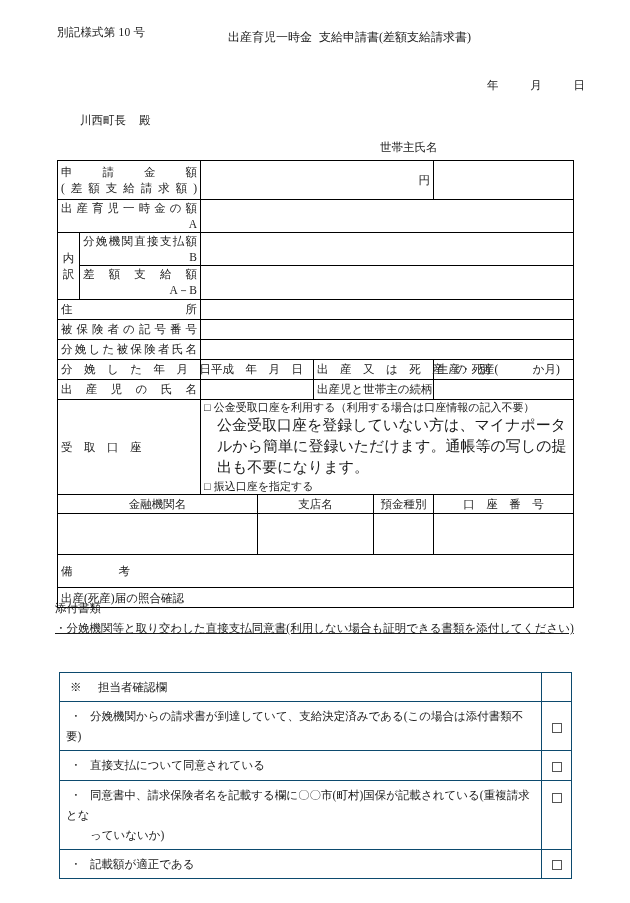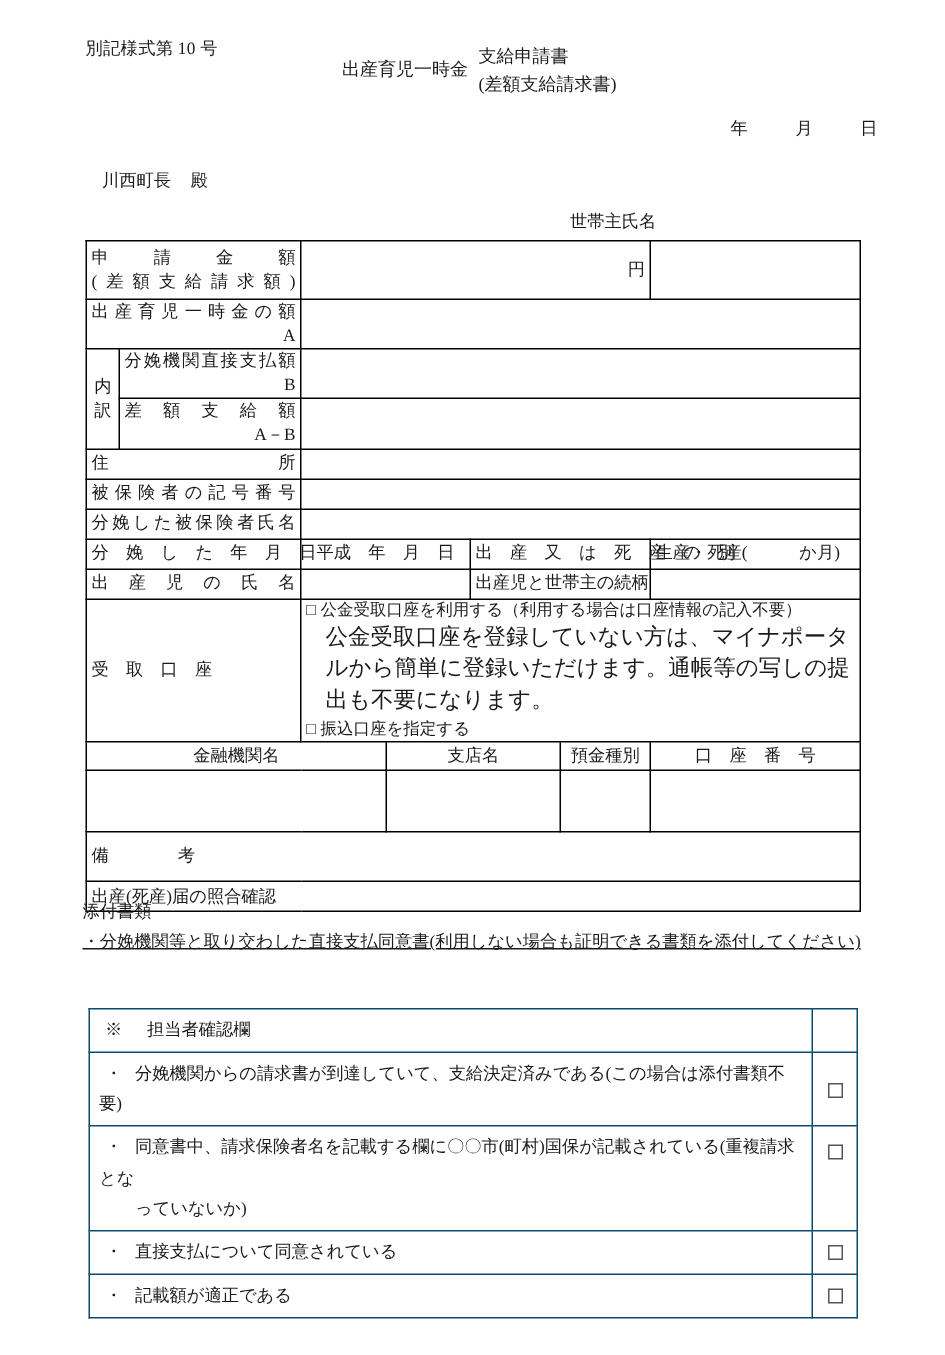--- a/index.html
+++ b/index.html
@@ -36,38 +36,38 @@
     top: 28px;
     display: flex;
     align-items: center;
     gap: 7px;
     font-size: 12px;
     white-space: nowrap;
   }
   .title-main { font-size: 12px; }
   .title-stack {
     display: flex;
-    flex-direction: column;
+    flex-direction: row;
     line-height: 1.55;
   }
   .title-stack span { font-size: 12px; }
 
   .date-line {
     position: absolute;
     right: 45px;
     top: 78px;
     font-size: 11.5px;
     white-space: nowrap;
   }
   .date-line span { display: inline-block; }
   .date-line .gap { width: 26px; }
 
   .addressee {
     position: absolute;
-    left: 68px;
+    left: 80px;
     top: 113px;
     font-size: 11.5px;
     white-space: nowrap;
   }
   .addressee .dono { margin-left: 13px; }
 
   .householder {
     position: absolute;
     left: 380px;
     top: 140px;
@@ -379,42 +379,42 @@
           <span class="bullet">・</span><span class="itxt">分娩機関からの請求書が到達していて、支給決定済みである(この場合は添付書類不要)</span>
         </td>
         <td class="box-cell">
           <span class="cbox"></span>
         </td>
       </tr>
 
 
       <tr>
         <td>
+          <span class="bullet">・</span><span class="itxt">直接支払について同意されている</span>
+        </td>
+        <td class="box-cell">
+          <span class="cbox"></span>
+        </td>
+      </tr>
+
+      <tr>
+        <td>
           <span class="bullet">・</span><span class="itxt">同意書中、請求保険者名を記載する欄に〇〇市(町村)国保が記載されている(重複請求とな</span>
           <span class="item-indent">っていないか)</span>
         </td>
         <td class="box-cell" style="vertical-align:top;padding-top:6px">
           <span class="cbox"></span>
         </td>
       </tr>
 
       <tr>
         <td>
-          <span class="bullet">・</span><span class="itxt">直接支払について同意されている</span>
+          <span class="bullet">・</span><span class="itxt">記載額が適正である</span>
         </td>
         <td class="box-cell">
           <span class="cbox"></span>
         </td>
       </tr>
 
-      <tr>
-        <td>
-          <span class="bullet">・</span><span class="itxt">記載額が適正である</span>
-        </td>
-        <td class="box-cell">
-          <span class="cbox"></span>
-        </td>
-      </tr>
-
     </tbody>
   </table>
 
 </div>
 
 </body></html>

